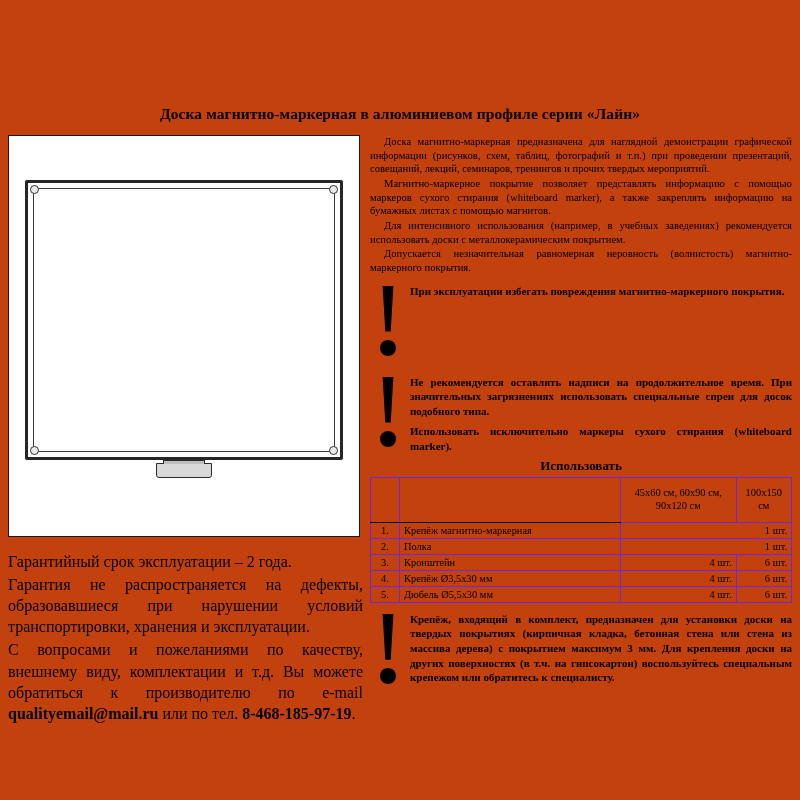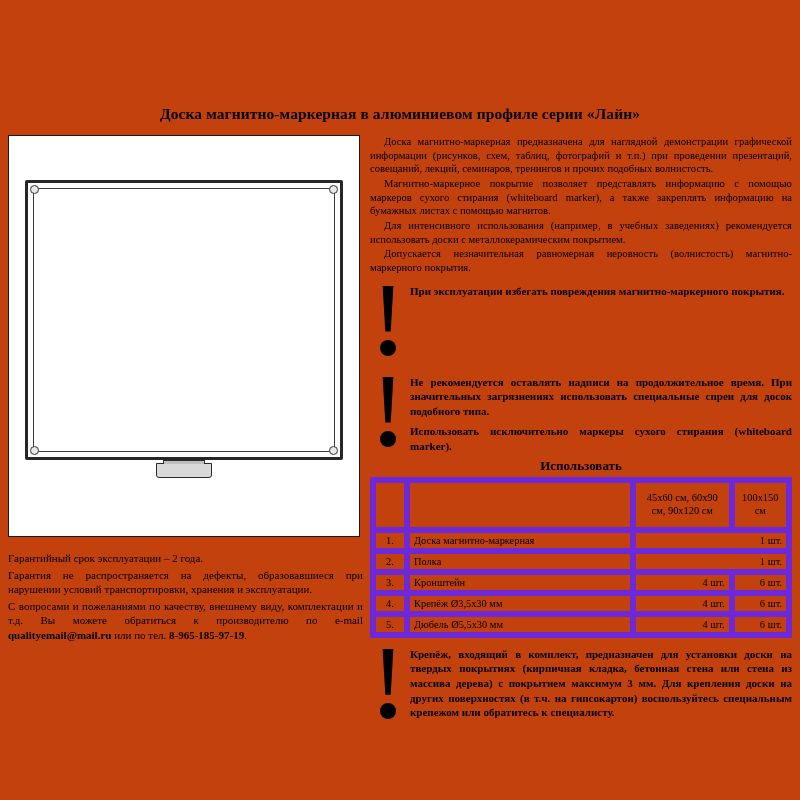--- a/index.html
+++ b/index.html
@@ -101,21 +101,21 @@
     right: 6px;
     top: -4px;
     height: 4px;
     background: #bfbfbf;
     border: 1px solid #2b2b2b;
     border-bottom: none;
     box-sizing: border-box;
   }
   .left-text {
     margin-top: 14px;
-    font-size: 11px;
+    font-size: 16px;
     line-height: 1.32;
     text-align: justify;
   }
   .left-text p {
     margin: 0 0 2px 0;
   }
   .left-text .b {
     font-weight: bold;
   }
   
@@ -183,21 +183,21 @@
     font-size: 13px;
     font-weight: bold;
     margin: 4px 0 3px 0;
   }
   table.kit {
     border-collapse: collapse;
     width: 422px;
     font-size: 10.4px;
   }
   table.kit td {
-    border: 6px solid #6d28d9;
+    border: 1px solid #6d28d9;
     padding: 2px 4px;
     vertical-align: middle;
   }
   table.kit td.num {
     width: 20px;
     text-align: center;
   }
   table.kit td.name {
     width: 212px;
     text-align: left;
@@ -241,28 +241,28 @@
             <div class="board-corner corner-tr"></div>
             <div class="board-corner corner-bl"></div>
             <div class="board-corner corner-br"></div>
           </div>
           <div class="board-tray"></div>
         </div>
 
         <div class="left-text">
           <p>Гарантийный срок эксплуатации – 2 года.</p>
           <p>Гарантия не распространяется на дефекты, образовавшиеся при нарушении условий транспортировки, хранения и эксплуатации.</p>
-          <p><span>С вопросами и пожеланиями по качеству, внешнему виду, комплектации и т.д. Вы можете обратиться к производителю по e-mail </span><span class="b">qualityemail@mail.ru</span><span> или по тел. </span><span class="b">8-965-185-97-19</span><span>.</span></p>
+          <p><span>С вопросами и пожеланиями по качеству, внешнему виду, комплектации и т.д. Вы можете обратиться к производителю по e-mail </span><span class="b">qualityemail@mail.ru</span><span> или по тел. </span><span class="b">8-468-185-97-19</span><span>.</span></p>
         </div>
       </div>
 
       <div class="right-col">
 
         <div class="rtext">
-          <p>Доска магнитно-маркерная предназначена для наглядной демонстрации графической информации (рисунков, схем, таблиц, фотографий и т.п.) при проведении презентаций, совещаний, лекций, семинаров, тренингов и прочих подобных волнистость.</p>
+          <p>Доска магнитно-маркерная предназначена для наглядной демонстрации графической информации (рисунков, схем, таблиц, фотографий и т.п.) при проведении презентаций, совещаний, лекций, семинаров, тренингов и прочих твердых мероприятий.</p>
           <p>Магнитно-маркерное покрытие позволяет представлять информацию с помощью маркеров сухого стирания (whiteboard marker), а также закреплять информацию на бумажных листах с помощью магнитов.</p>
           <p>Для интенсивного использования (например, в учебных заведениях) рекомендуется использовать доски с металлокерамическим покрытием.</p>
           <p>Допускается незначительная равномерная неровность (волнистость) магнитно-маркерного покрытия.</p>
         </div>
 
         <div class="warn-block">
           <div class="warn-icon">
             <div class="bar"></div>
             <div class="dot"></div>
           </div>
@@ -287,21 +287,21 @@
         <table class="kit">
           <tbody>
               <tr class="head">
             <td class="num empty1"></td>
             <td class="name empty2"></td>
             <td class="qty">45х60 см, 60х90 см, 90х120 см</td>
             <td class="qty">100х150 см</td>
           </tr>
           <tr>
             <td class="num">1.</td>
-            <td class="name">Доска магнитно-маркерная</td>
+            <td class="name">Крепёж магнитно-маркерная</td>
             <td class="qty" colspan="2">1 шт.</td>
           </tr>
           <tr>
             <td class="num">2.</td>
             <td class="name">Полка</td>
             <td class="qty" colspan="2">1 шт.</td>
           </tr>
           <tr>
             <td class="num">3.</td>
             <td class="name">Кронштейн</td>

